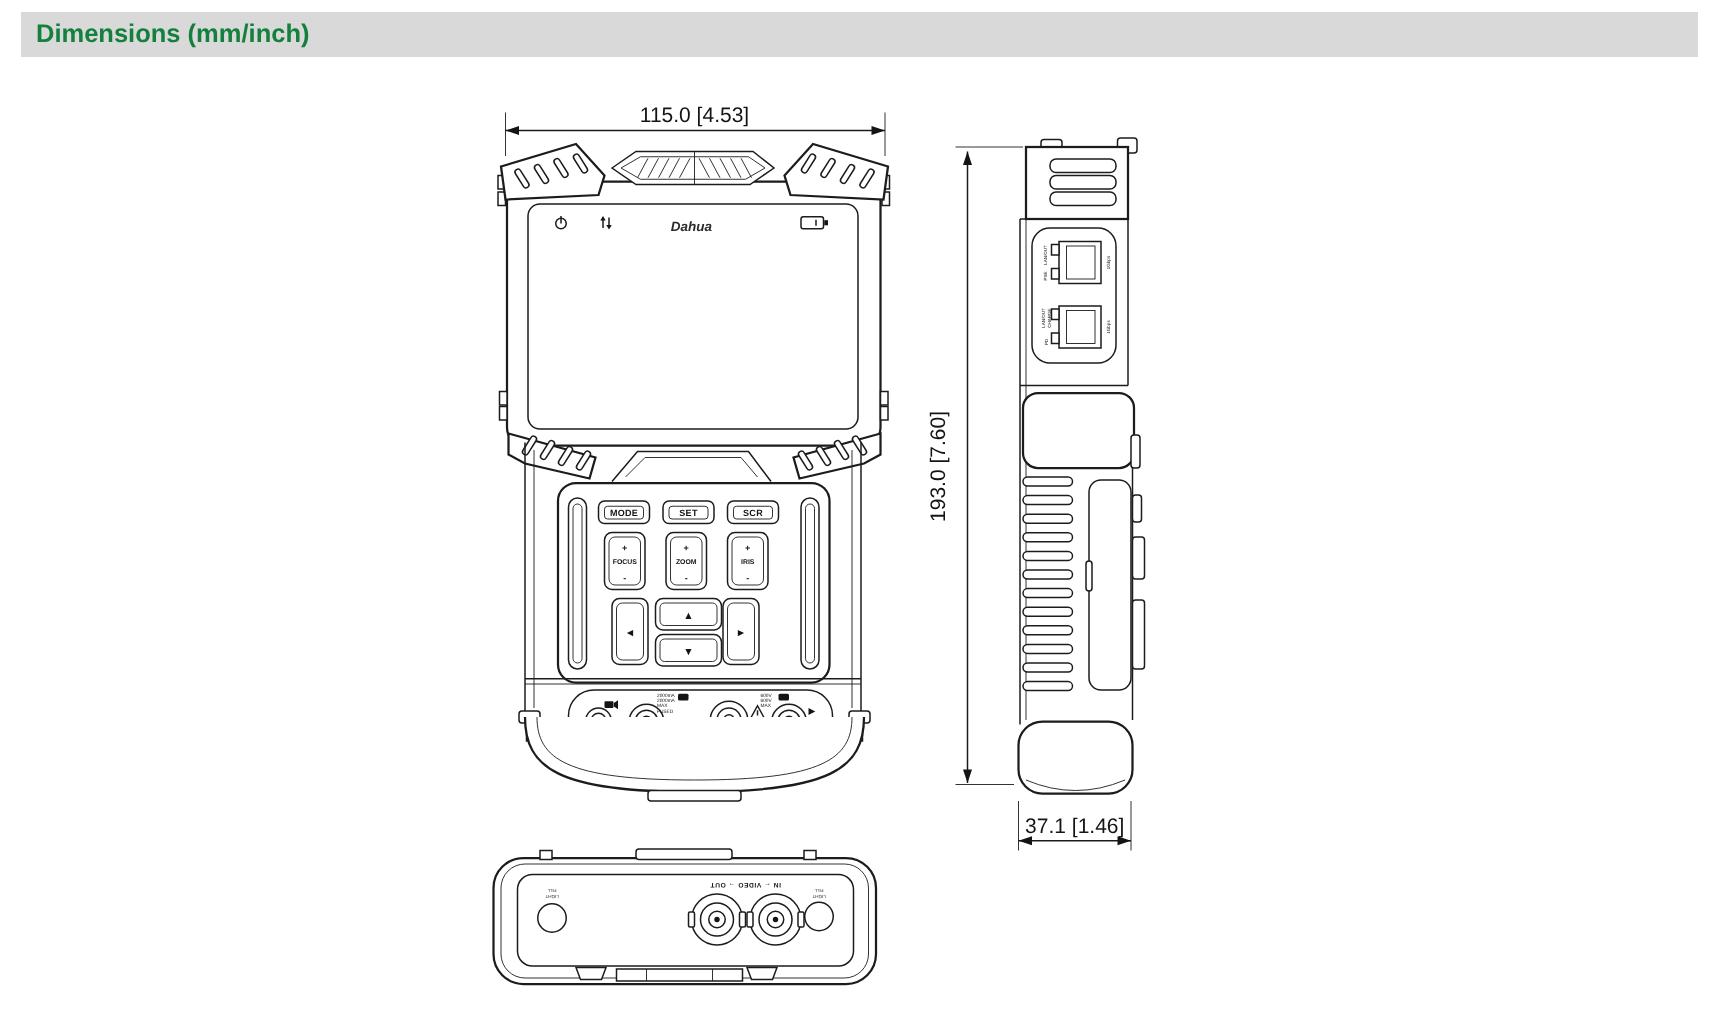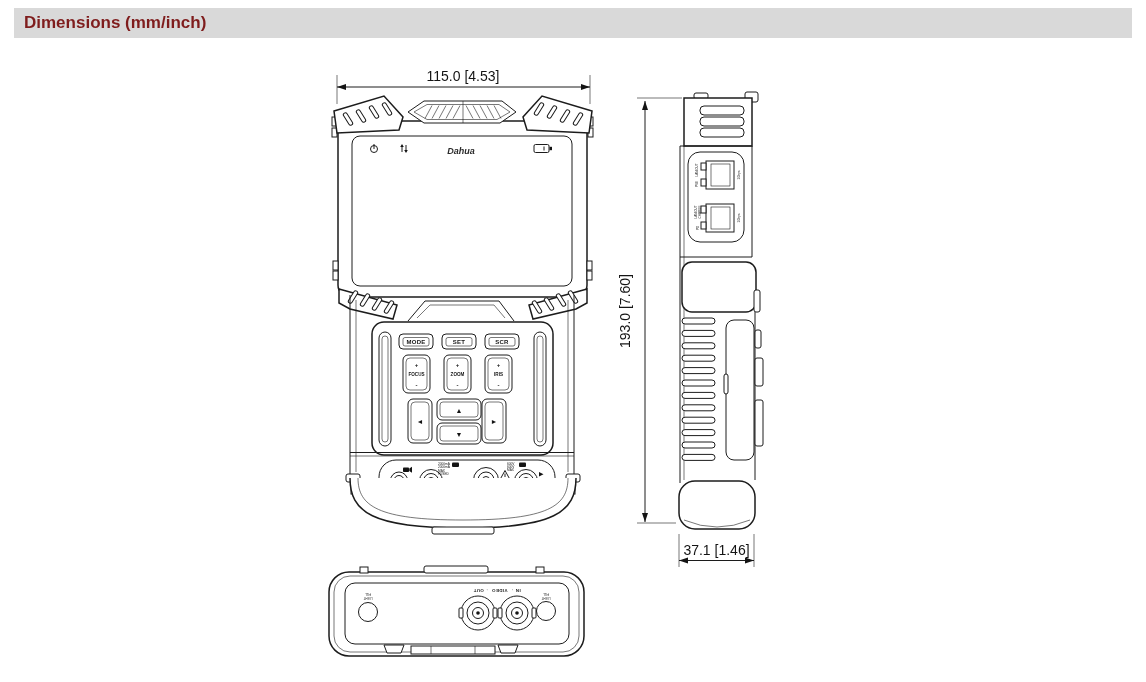--- a/index.html
+++ b/index.html
@@ -1,20 +1,20 @@
 <!DOCTYPE html>
 <html><head>
 <meta charset="utf-8">
 <style>
   html,body{margin:0;padding:0;background:#fff;}
   #page{position:relative;width:1146px;height:682px;background:#fff;overflow:hidden;
         font-family:"Liberation Sans",sans-serif;}
   #header-bar{position:absolute;left:14px;top:8px;width:1118px;height:30px;
         background:#d9d9d9;display:flex;align-items:center;}
-  #header-bar .title{font-size:17px;font-weight:bold;color:#7f1d1d;padding-left:10px;
+  #header-bar .title{font-size:17px;font-weight:bold;color:#15803d;padding-left:10px;
         font-family:"Liberation Sans",sans-serif;}
   svg{position:absolute;left:0;top:0;}
   svg *{vector-effect:none;}
   .ln{stroke:#1c1c1c;fill:none;stroke-width:1;}
   .ln2{stroke:#1c1c1c;fill:#fff;stroke-width:1.5;}
   .lnw{stroke:#1c1c1c;fill:#fff;stroke-width:1;}
   .thin{stroke:#1c1c1c;fill:none;stroke-width:0.6;}
   .blk{fill:#141414;stroke:none;}
   text{font-family:"Liberation Sans",sans-serif;fill:#141414;}
   .dim{font-size:14px;}

